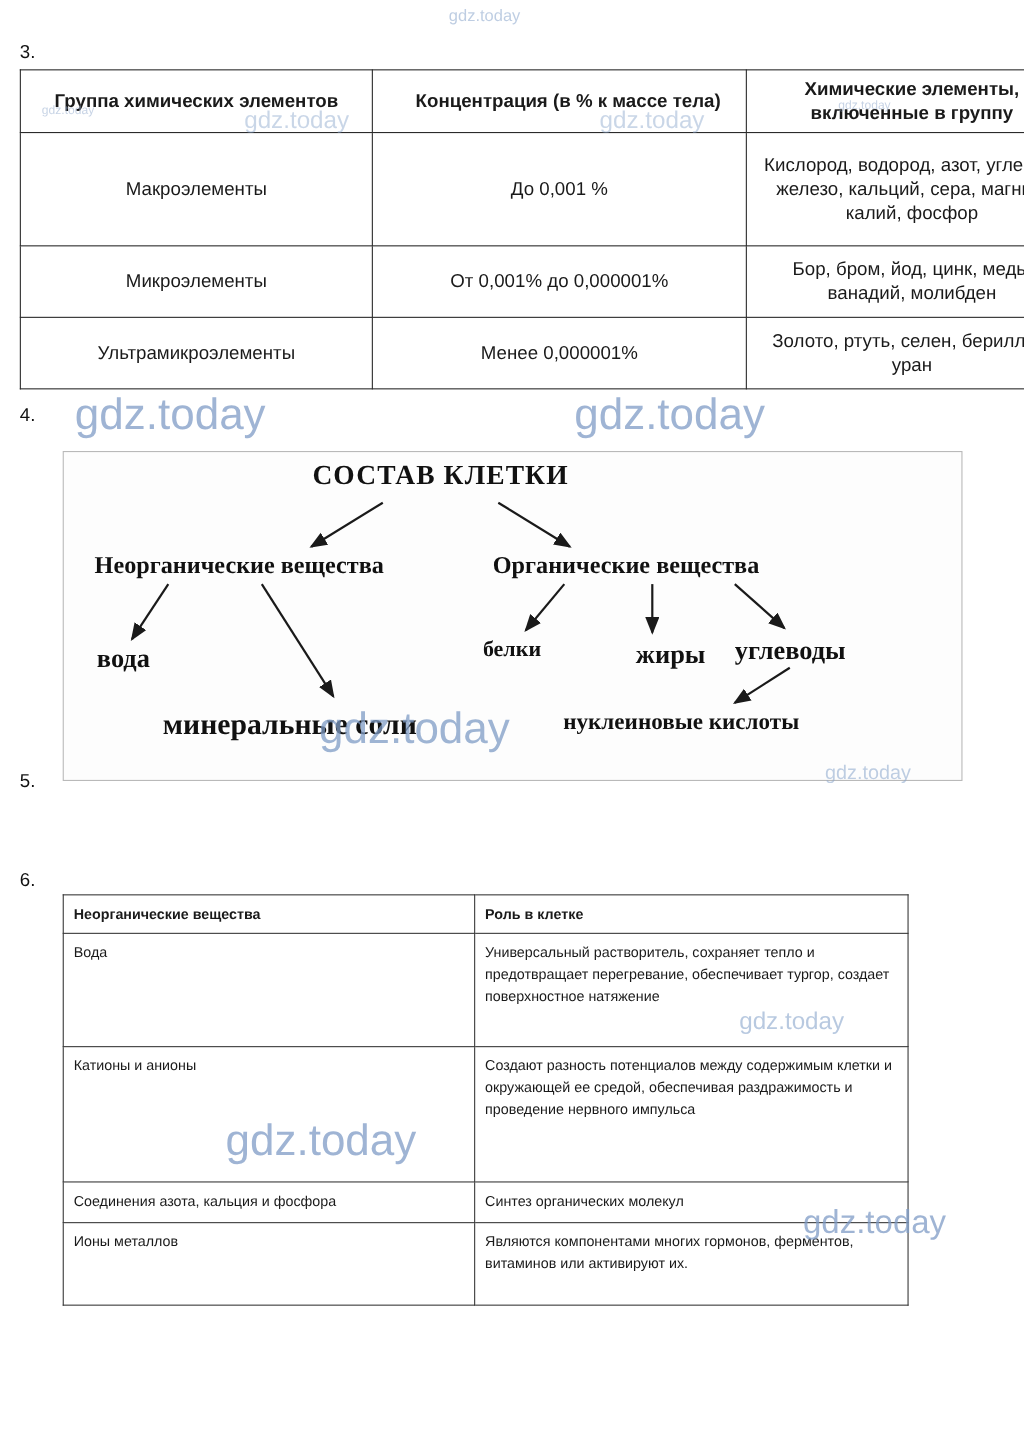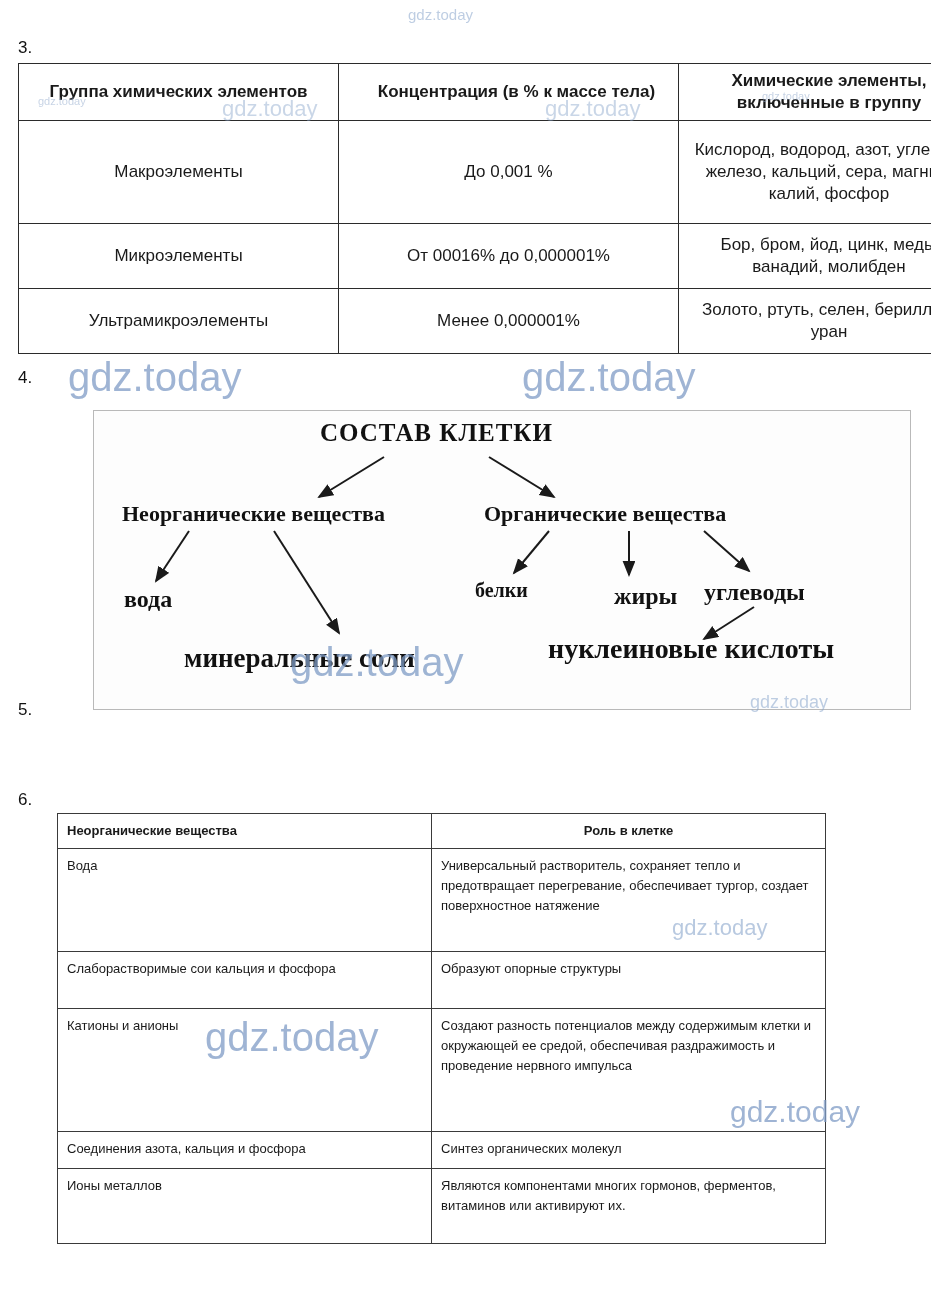--- a/index.html
+++ b/index.html
@@ -85,38 +85,37 @@
   
   .diagram {
     position: absolute;
     left: 57px;
     top: 410px;
     width: 818px;
     height: 300px;
     border: 1px solid #b9b9b9;
     background: #fdfdfd;
     box-sizing: border-box;
-    margin-left: 36px;
   }
   .dg-label {
     position: absolute;
     font-family: "Liberation Serif", serif;
     font-weight: bold;
     color: #111;
     white-space: nowrap;
   }
   .dg-title { left: 226px; top: 8px; font-size: 25px; letter-spacing: 1px; }
   .dg-inorg { left: 28px;  top: 90px; font-size: 22px; }
   .dg-org   { left: 390px; top: 90px; font-size: 22px; }
   .dg-voda  { left: 30px;  top: 175px; font-size: 24px; }
   .dg-min   { left: 90px;  top: 232px; font-size: 27px; }
   .dg-belki { left: 381px; top: 168px; font-size: 20px; }
   .dg-zhiry { left: 520px; top: 172px; font-size: 24px; }
   .dg-uglev { left: 610px; top: 168px; font-size: 24px; }
-  .dg-nuk   { left: 454px; top: 222px; font-size: 28px; }
+  .dg-nuk   { left: 454px; top: 233px; font-size: 21px; }
   .dg-svg { position: absolute; left: 0; top: 0; }
 
   
   .answer5 {
     position: absolute;
     left: 57px;
     top: 723px;
     width: 858px;
     font-size: 17px;
     line-height: 1.55;
@@ -138,21 +137,21 @@
     font-size: 13px;
     padding: 7px 9px;
     vertical-align: top;
     text-align: left;
     line-height: 1.55;
     font-weight: normal;
     color: #1a1a1a;
   }
   .t2 thead th { font-weight: bold; }
   .t2 .k { width: 355px; }
-  .t2 .v { width: 375px; text-align: center; }
+  .t2 .v { width: 375px; }
   .t2 .h-head td, .t2 thead th { height: 18px; }
   .r-voda td { height: 88px; }
   .r-slabo td { height: 42px; }
   .r-kation td { height: 108px; }
   .r-kationn td { height: 74px; }
   .r-soed td { height: 22px; }
   .r-iony td { height: 60px; }
 </style>
 </head>
 <body>
@@ -178,21 +177,21 @@
       </tr>
     </thead>
     <tbody>
       <tr class="body-row row-macro">
         <td>Макроэлементы</td>
         <td>До 0,001 %</td>
         <td>Кислород, водород, азот, углерод, железо, кальций, сера, магний, калий, фосфор</td>
       </tr>
       <tr class="body-row row-micro">
         <td>Микроэлементы</td>
-        <td>От 00016% до 0,000001%</td>
+        <td>От 0,001% до 0,000001%</td>
         <td>Бор, бром, йод, цинк, медь, ванадий, молибден</td>
       </tr>
       <tr class="body-row row-ultra">
         <td>Ультрамикроэлементы</td>
         <td>Менее 0,000001%</td>
         <td>Золото, ртуть, селен, бериллий, уран</td>
       </tr>
     </tbody>
   </table>
 
@@ -245,24 +244,20 @@
       <tr>
         <th class="k">Неорганические вещества</th>
         <th class="v">Роль в клетке</th>
       </tr>
     </thead>
     <tbody>
       <tr class="r-voda">
         <td>Вода</td>
         <td>Универсальный растворитель, сохраняет тепло и предотвращает перегревание, обеспечивает тургор, создает поверхностное натяжение</td>
       </tr>
-      <tr class="r-slabo">
-        <td>Слаборастворимые сои кальция и фосфора</td>
-        <td>Образуют опорные структуры</td>
-      </tr>
       <tr class="r-kation">
         <td>Катионы и анионы</td>
         <td>Создают разность потенциалов между содержимым клетки и окружающей ее средой, обеспечивая раздражимость и проведение нервного импульса</td>
       </tr>
       <tr class="r-soed">
         <td>Соединения азота, кальция и фосфора</td>
         <td>Синтез органических молекул</td>
       </tr>
       <tr class="r-iony">
         <td>Ионы металлов</td>

